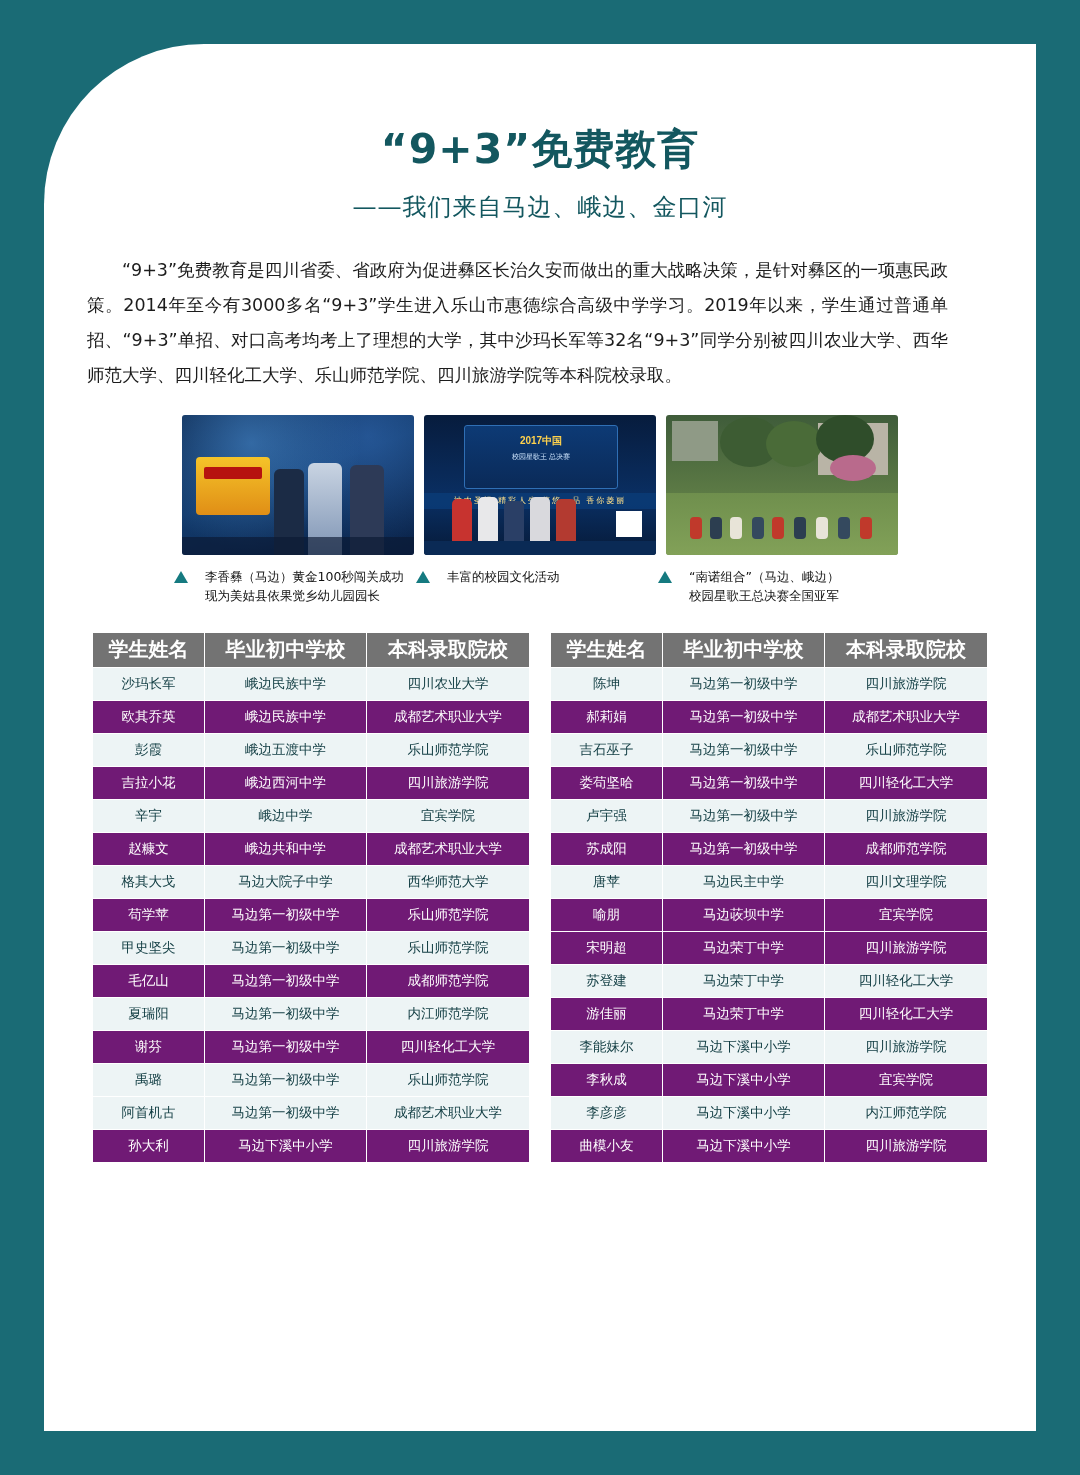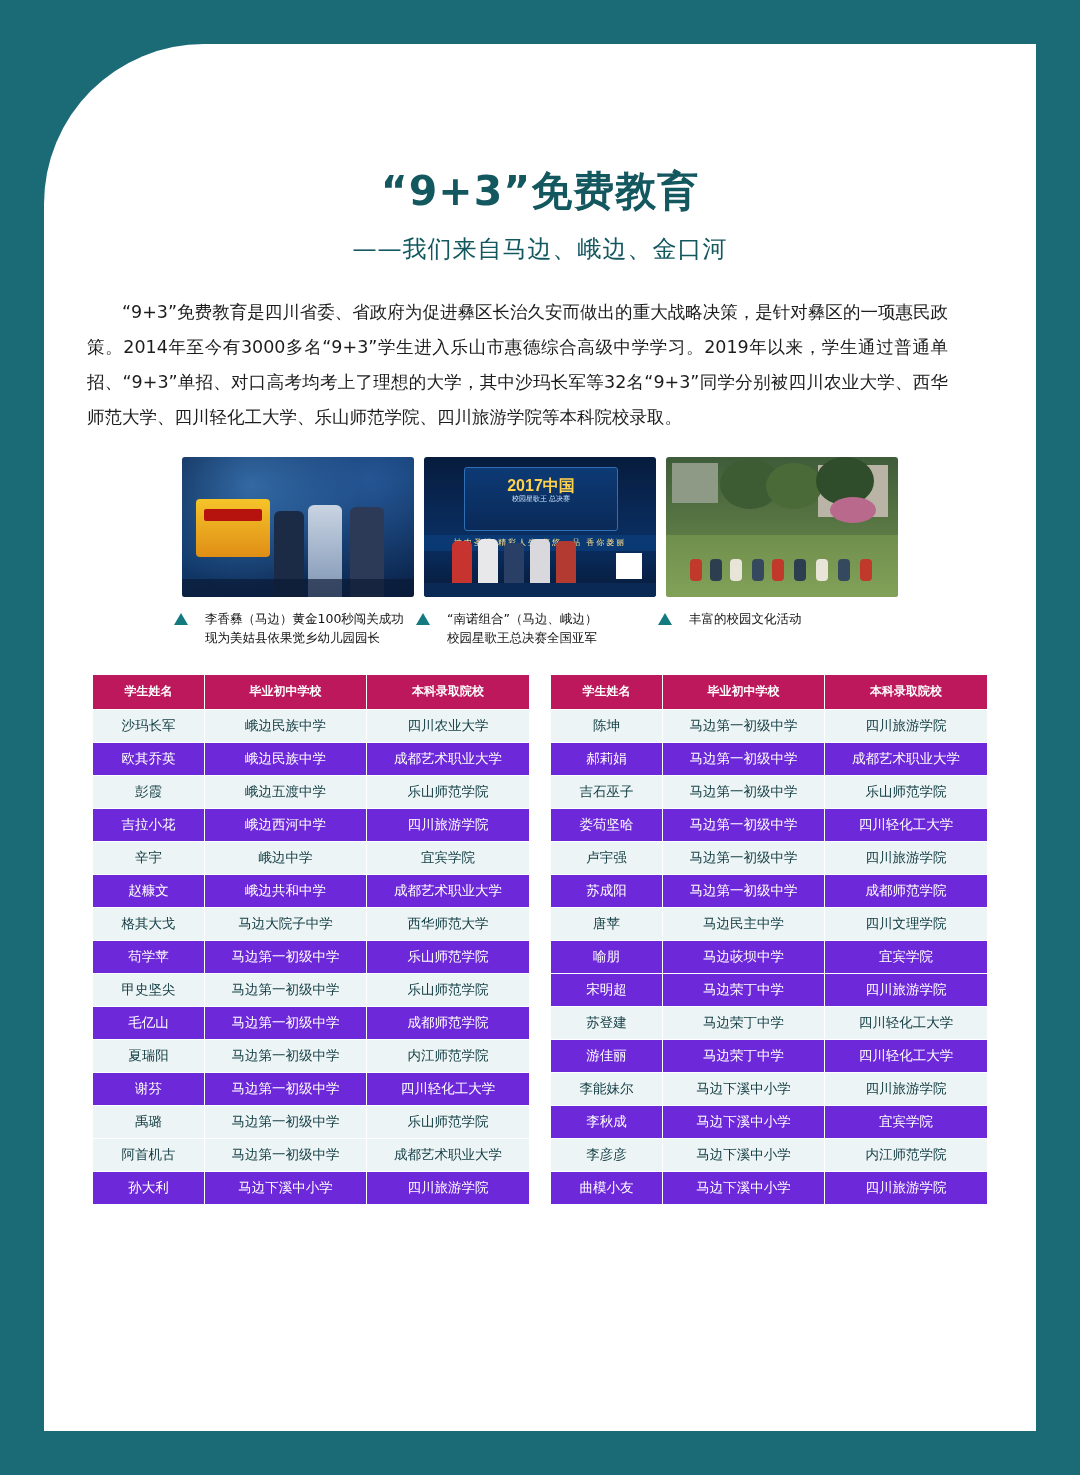--- a/index.html
+++ b/index.html
@@ -28,21 +28,21 @@
   .page-inner {
     position: absolute;
     left: 0;
     top: 0;
     width: 992px;
     height: 1387px;
   }
 
   .title-block {
     text-align: center;
-    margin-top: 120px;
+    margin-top: 78px;
   }
   .main-title {
     font-family: "DejaVu Sans", sans-serif;
     font-size: 41px;
     font-weight: bold;
     color: #13575f;
     letter-spacing: 1px;
   }
   .sub-title {
     font-family: "DejaVu Serif", serif;
@@ -100,21 +100,21 @@
 
   
   .p2 { background: linear-gradient(180deg,#071c3d 0%,#0a2f63 60%,#061a38 100%); }
   .p2 .screen {
     position:absolute; left:40px; top:10px; width:152px; height:62px;
     background: linear-gradient(180deg,#0d3a75,#0a2a58);
     border:1px solid #2f6fb5; border-radius:3px;
   }
   .p2 .screen .txt{
     position:absolute;left:0;right:0;top:8px;text-align:center;
-    color:#ffd24d;font-size:16px;font-weight:bold;
+    color:#ffd24d;font-size:10px;font-weight:bold;
   }
   .p2 .screen .txt2{
     position:absolute;left:0;right:0;top:26px;text-align:center;
     color:#cfe6ff;font-size:7px;
   }
   .p2 .band{position:absolute;left:0;top:78px;width:100%;height:16px;background:rgba(10,60,120,.8);}
   .p2 .band .bt{color:#ffe08a;font-size:8px;text-align:center;line-height:16px;letter-spacing:2px;}
   .p2 .qr{position:absolute;right:14px;top:96px;width:26px;height:26px;background:#fff;}
   .p2 .fig{position:absolute;bottom:12px;border-radius:5px 5px 0 0;}
   .p2 .f1{left:28px;width:20px;height:44px;background:#c7332f;}
@@ -168,38 +168,38 @@
     gap: 20px;
     margin: 26px 46px 0 46px;
     justify-content: center;
   }
   table {
     border-collapse: collapse;
     width: 437px;
     table-layout: fixed;
   }
   th {
-    background: #be185d;
+    background: #737373;
     color: #ffffff;
     font-family: "DejaVu Sans", sans-serif;
-    font-size: 12px;
+    font-size: 20px;
     font-weight: bold;
     height: 32px;
     border: 1px solid #ffffff;
   }
   td {
     height: 30px;
     text-align: center;
     font-family: "DejaVu Sans", sans-serif;
     font-size: 13.5px;
     border: 1px solid #ffffff;
     color: #0f3b41;
   }
   tr.odd td { background: #edf4f5; color:#0f3b41; }
-  tr.even td { background: #6d28d9; color: #ffffff; }
+  tr.even td { background: #701a75; color: #ffffff; }
   col.c1 { width: 112px; }
   col.c2 { width: 162px; }
   col.c3 { width: 163px; }
 </style>
 </head>
 <body>
 
 <div class="page-frame">
  <div class="page-inner">
 
@@ -256,26 +256,26 @@
   </div>
 
   <div class="captions">
     <div class="cap">
       <div class="tri"></div>
       <div class="cap-text" style="white-space:pre-line">李香彝（马边）黄金100秒闯关成功
 现为美姑县依果觉乡幼儿园园长</div>
     </div>
     <div class="cap">
       <div class="tri"></div>
+      <div class="cap-text" style="white-space:pre-line">丰富的校园文化活动</div>
+    </div>
+    <div class="cap">
+      <div class="tri"></div>
       <div class="cap-text" style="white-space:pre-line">“南诺组合”（马边、峨边）
 校园星歌王总决赛全国亚军</div>
-    </div>
-    <div class="cap">
-      <div class="tri"></div>
-      <div class="cap-text" style="white-space:pre-line">丰富的校园文化活动</div>
     </div>
   </div>
 
   <div class="tables">
     <table>
       <colgroup>
             <col class="c1">
             <col class="c2">
             <col class="c3">
           </colgroup>

